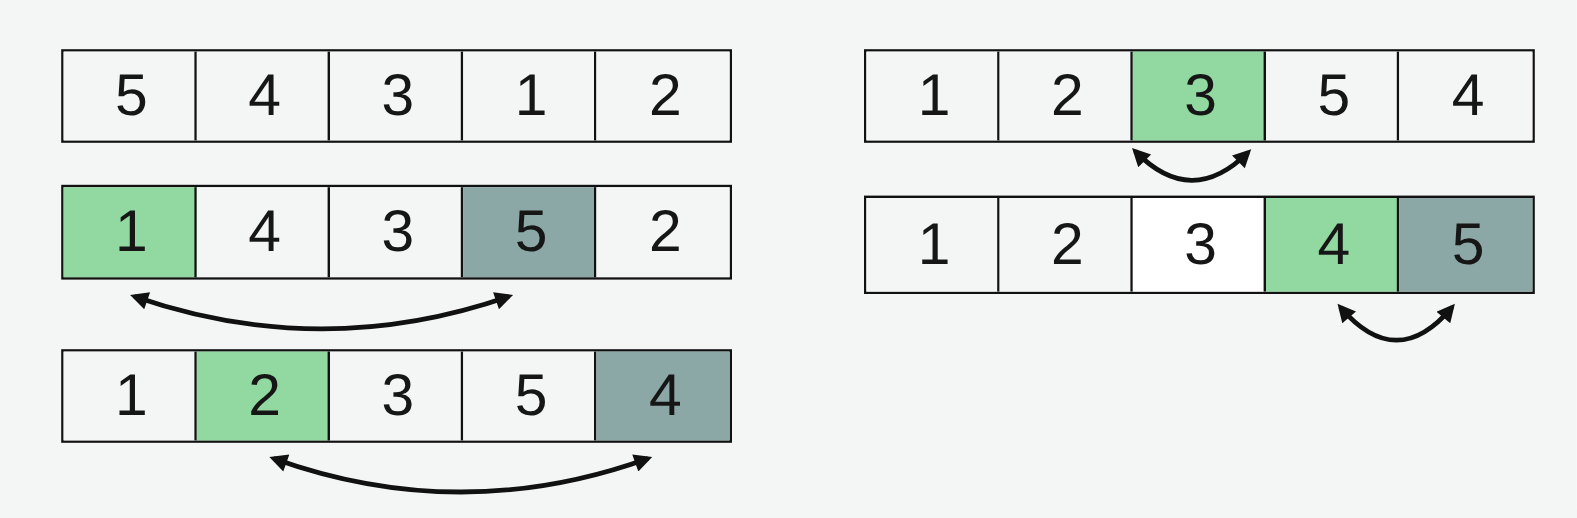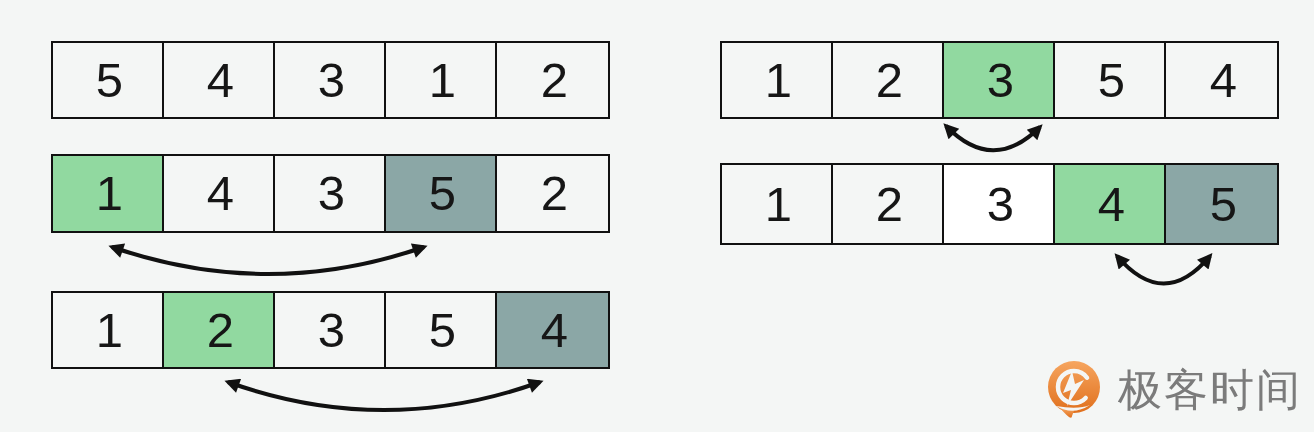--- a/index.html
+++ b/index.html
@@ -153,30 +153,14 @@
       <marker id="ah" viewBox="0 0 10 10" refX="7.5" refY="5" markerWidth="19" markerHeight="15" markerUnits="userSpaceOnUse" orient="auto-start-reverse">
         <path d="M 0 0 L 10 5 L 0 10 z" fill="#111"></path>
       </marker>
     </defs>
     <path d="M 112 247 Q 268 301 424 247" fill="none" stroke="#111" stroke-width="4" marker-start="url(#ah)" marker-end="url(#ah)"></path>
     <path d="M 228 382 Q 384 438 540 382" fill="none" stroke="#111" stroke-width="4" marker-start="url(#ah)" marker-end="url(#ah)"></path>
     <path d="M 946 126 Q 993 174 1040 127" fill="none" stroke="#111" stroke-width="4" marker-start="url(#ah)" marker-end="url(#ah)"></path>
     <path d="M 1117 256 Q 1164 311 1210 256" fill="none" stroke="#111" stroke-width="4" marker-start="url(#ah)" marker-end="url(#ah)"></path>
   </svg>
 
-  <div class="logo">
-    <svg class="logo-icon" viewBox="0 0 64 64" xmlns="http://www.w3.org/2000/svg">
-      <defs>
-        <linearGradient id="lg-orange" x1="0" y1="0" x2="0" y2="1">
-          <stop offset="0" stop-color="#f6a55f"></stop>
-          <stop offset="1" stop-color="#e0701d"></stop>
-        </linearGradient>
-      </defs>
-      <circle cx="32" cy="29" r="26" fill="url(#lg-orange)"></circle>
-      <path d="M 18 50 Q 30 64 30 58 L 33 50 Z" fill="url(#lg-orange)"></path>
-      <path d="M 14 48 Q 31 58 48 47 Q 36 52 14 48 Z" fill="#f4f6f5"></path>
-      <circle cx="32" cy="29" r="16" fill="none" stroke="#f4f6f5" stroke-width="4.5" stroke-dasharray="78 23" stroke-dashoffset="-12" stroke-linecap="round"></circle>
-      <polygon points="30,13 21,35 29,32 25,48 42,22 33,26" fill="#f4f6f5"></polygon>
-    </svg>
-    <span class="logo-text" style="color: rgb(123, 123, 123);">极客时间</span>
-  </div>
 
 </div>
 
 </body></html>

